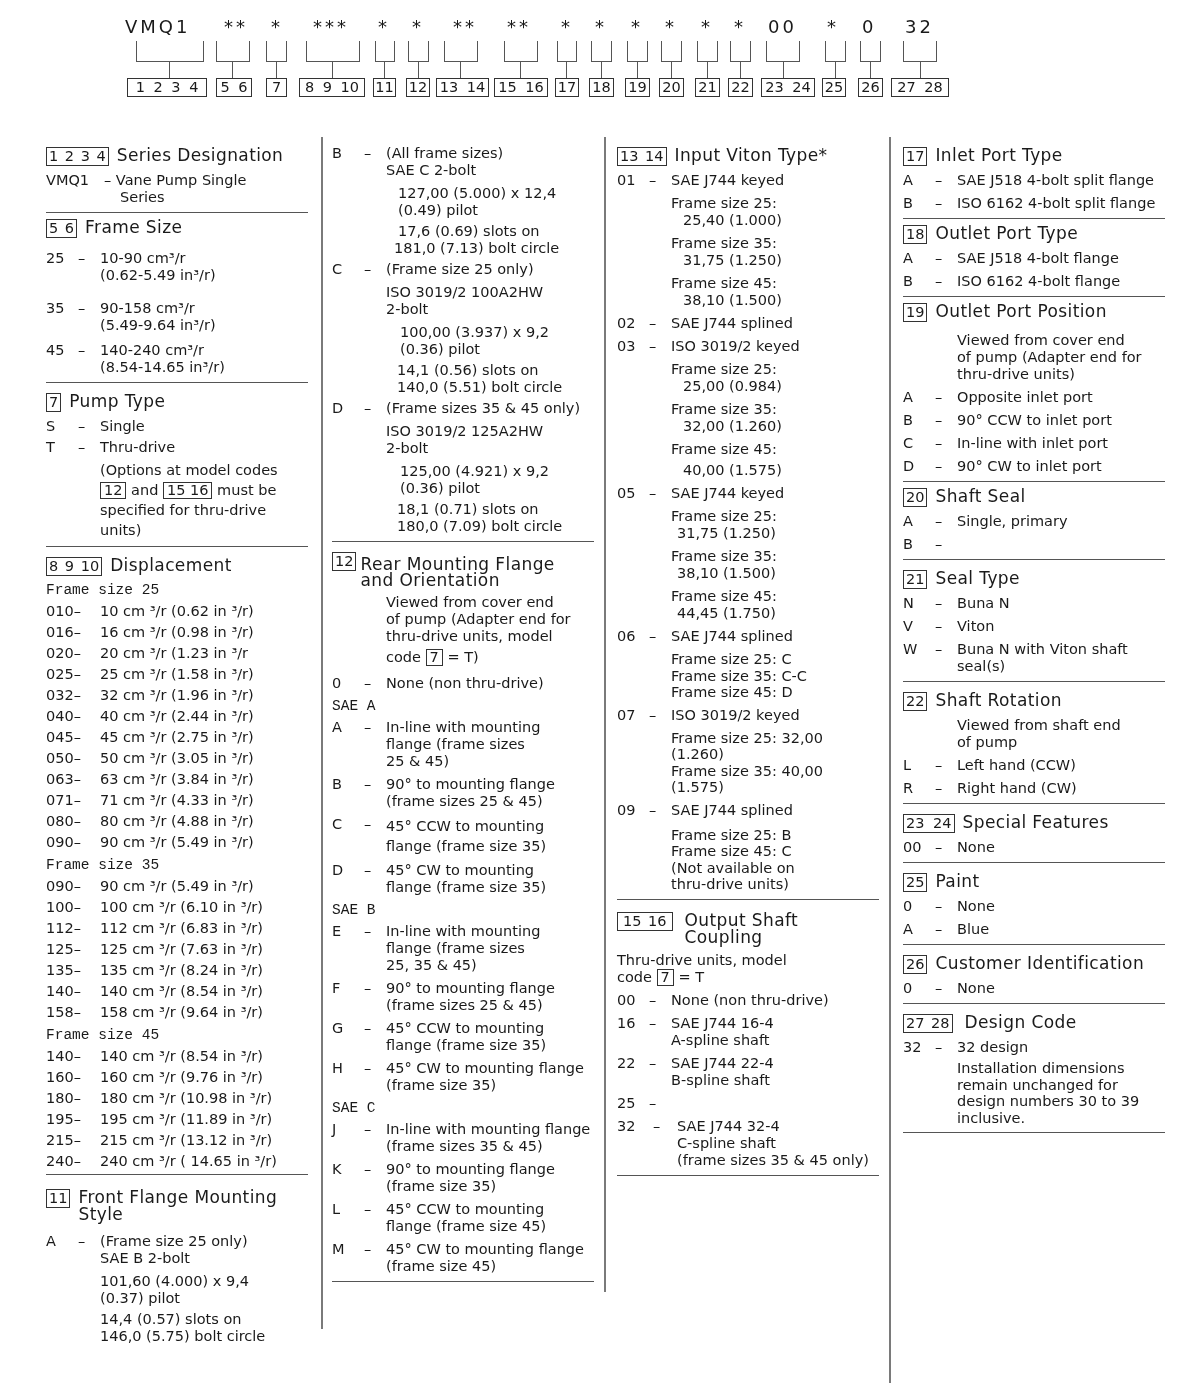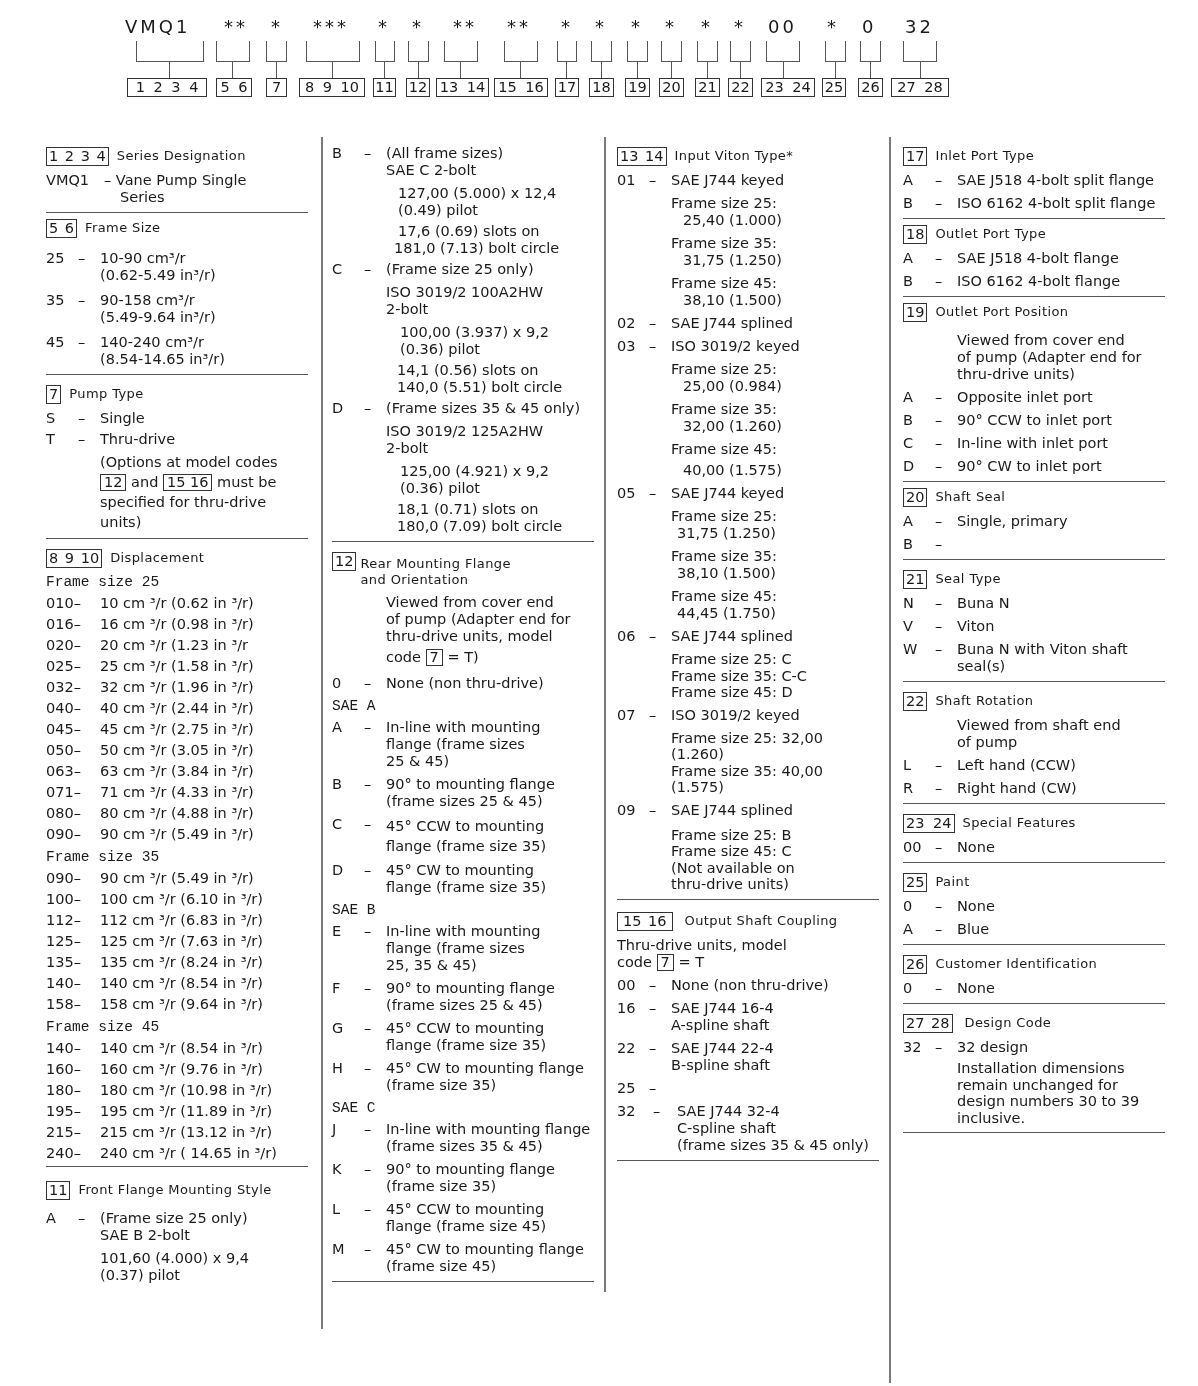--- a/index.html
+++ b/index.html
@@ -8,21 +8,21 @@
   
   .code-char { position:absolute; top:16px; font-size:18px; letter-spacing:3px; color:#1a1a1a; white-space:nowrap; }
   .bracket { position:absolute; top:41px; height:21px; border-left:1.5px solid #555; border-right:1.5px solid #555; border-bottom:1.5px solid #555; box-sizing:border-box; }
   .stem { position:absolute; top:62px; width:0; height:16px; border-left:1.5px solid #555; }
   .pos-box { position:absolute; top:78px; height:19px; border:1.5px solid #333; box-sizing:border-box; font-size:14.5px; line-height:17px; text-align:center; white-space:nowrap; word-spacing:4px; }
   
   .col { position:absolute; top:145px; }
   .vdiv { position:absolute; width:0; border-left:2px solid #7a7a7a; }
   .sec-head { display:flex; align-items:flex-start; margin-top:6px; margin-bottom:6px; }
   .sec-head .box { border:1.3px solid #333; padding:0 2px; line-height:17px; font-size:14.5px; white-space:nowrap; margin-right:8px; word-spacing:2px; }
-  .sec-head .title { font-size:13px; line-height:17px; letter-spacing:0.4px; }
+  .sec-head .title { font-size:17px; line-height:17px; letter-spacing:0.4px; }
   .row { display:flex; line-height:17px; margin-bottom:6px; }
   .row .code { width:32px; flex:none; }
   .row .dash { width:22px; flex:none; }
   .row .desc { flex:1; }
   .note { padding-left:54px; line-height:17px; margin-bottom:6px; }
   .note.deep { padding-left:66px; }
   .sub { line-height:17px; margin-bottom:4px;font-family:Liberation Mono, monospace; }
   .hr { border-top:1.5px solid #555; margin:6px 0 6px 0; }
   .inline-box { border:1.3px solid #333; padding:0 3px; display:inline-block; line-height:15px; }
   .disp .row .code { width:54px; }
@@ -134,21 +134,21 @@
   <div>
     <div class="sec-head">
       <span class="box">5 6</span>
       <span class="title">Frame Size</span>
     </div>
     <div class="row" style="margin-top:12px">
         <span class="code">25</span>
         <span class="dash">–</span>
         <span class="desc"><span>10-90 cm³/r</span><br><span>(0.62-5.49  in³/r)</span></span>
       </div>
-    <div class="row" style="margin-top:8px">
+    <div class="row" style="margin-top:16px">
         <span class="code">35</span>
         <span class="dash">–</span>
         <span class="desc"><span>90-158 cm³/r</span><br><span>(5.49-9.64  in³/r)</span></span>
       </div>
     <div class="row" style="margin-top:8px">
         <span class="code">45</span>
         <span class="dash">–</span>
         <span class="desc"><span>140-240 cm³/r</span><br><span>(8.54-14.65  in³/r)</span></span>
       </div>
     <div class="hr"></div>
@@ -298,20 +298,21 @@
     <div class="sec-head" style="margin-top:14px">
       <span class="box">11</span>
       <span class="title">Front Flange Mounting Style</span>
     </div>
     <div class="row" style="margin-top:10px;margin-bottom:0">
         <span class="code">A</span>
         <span class="dash">–</span>
         <span class="desc"><span>(Frame size 25 only)</span><br><span>SAE  B 2-bolt</span></span>
       </div>
     <div class="note" style="margin-top:6px;margin-bottom:4px"><span>101,60 (4.000) x 9,4</span><br><span>(0.37) pilot</span></div>
+    <div class="note"><span>14,4 (0.57) slots on</span><br><span>146,0  (5.75) bolt circle</span></div>
   </div>
 </div>
 
 <div class="col" style="left:332px;width:262px">
   <div>
     <div class="row" style="margin-bottom:0">
         <span class="code">B</span>
         <span class="dash">–</span>
         <span class="desc"><span>(All frame sizes)</span><br><span>SAE  C 2-bolt</span></span>
       </div>

